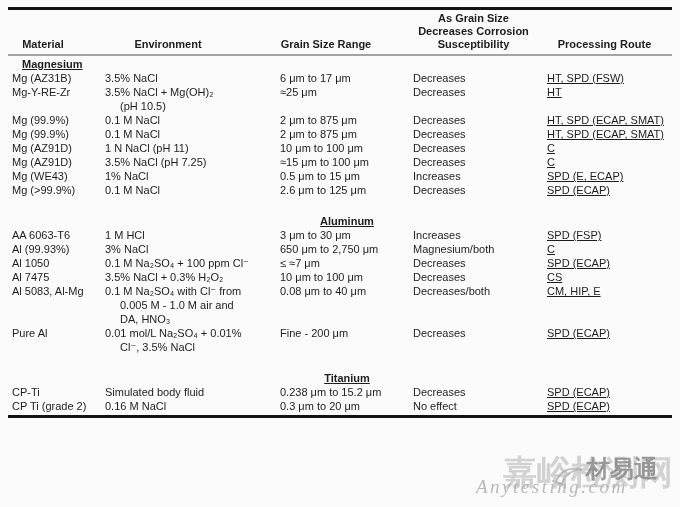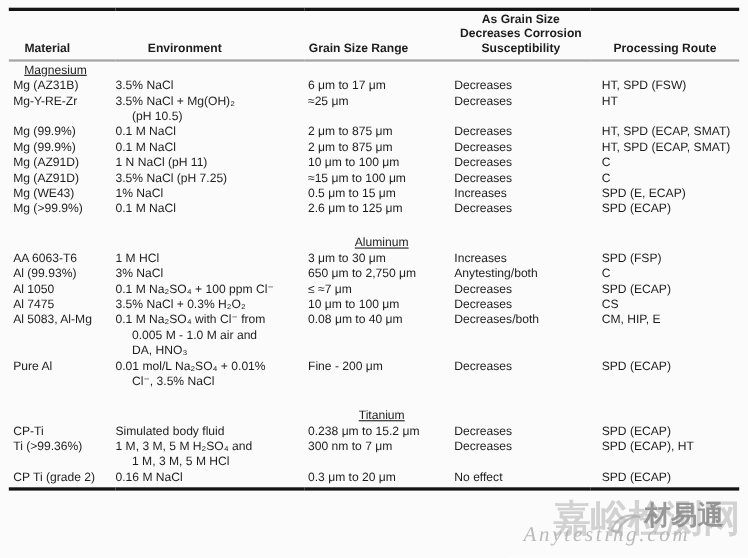--- a/index.html
+++ b/index.html
@@ -39,24 +39,24 @@
   tbody td{
     font-size:11px;
     line-height:14px;
     vertical-align:top;
     padding:0;
   }
   tbody td div{white-space:nowrap;}
   td.c1{padding-left:4px;}
   td.c3{padding-left:3px;}
   td.c4{padding-left:3px;margin-top:32px;}
-  td.c5{padding-left:10px;}
+  td.c5{padding-left:10px;text-decoration:underline;}
   tr.section-row td{padding-top:1px;padding-left:4px;}
   tr.section-row.gap td{padding-top:17px;text-align:center;}
-  .section-title{font-weight:normal;text-decoration:underline;font-size:11px;line-height:14px;padding-left:10px;}
+  .section-title{font-weight:bold;text-decoration:underline;font-size:11px;line-height:14px;padding-left:10px;}
   tr.last-row td{padding-bottom:2px;}
   td.c2 .cont{padding-left:15px;}
   td.c4 .cont{padding-left:27px;}
   
   .watermark{position:absolute;left:0;top:0;width:616px;height:507px;pointer-events:none;}
   .wm-big{
     position:absolute;left:503px;top:453px;
     font-size:34px;line-height:38px;font-weight:bold;
     color:#c8c8c8;opacity:.8;letter-spacing:0px;white-space:nowrap;
   }
@@ -272,21 +272,21 @@
           <td class="c1">
             <div>Al (99.93%)</div>
           </td>
           <td class="c2">
             <div>3% NaCl</div>
           </td>
           <td class="c3">
             <div>650 μm to 2,750 μm</div>
           </td>
           <td class="c4">
-            <div>Anytesting/both</div>
+            <div>Magnesium/both</div>
           </td>
           <td class="c5">
             <div>C</div>
           </td>
         </tr>
         <tr>
           <td class="c1">
             <div>Al 1050</div>
           </td>
           <td class="c2">
@@ -367,38 +367,20 @@
             <div>Simulated body fluid</div>
           </td>
           <td class="c3">
             <div>0.238 μm to 15.2 μm</div>
           </td>
           <td class="c4">
             <div>Decreases</div>
           </td>
           <td class="c5">
             <div>SPD (ECAP)</div>
-          </td>
-        </tr>
-        <tr>
-          <td class="c1">
-            <div>Ti (&gt;99.36%)</div>
-          </td>
-          <td class="c2">
-            <div>1 M, 3 M, 5 M H₂SO₄ and</div>
-            <div class="cont">1 M, 3 M, 5 M HCl</div>
-          </td>
-          <td class="c3">
-            <div>300 nm to 7 μm</div>
-          </td>
-          <td class="c4">
-            <div>Decreases</div>
-          </td>
-          <td class="c5">
-            <div>SPD (ECAP), HT</div>
           </td>
         </tr>
         <tr class="last-row">
           <td class="c1">
             <div>CP Ti (grade 2)</div>
           </td>
           <td class="c2">
             <div>0.16 M NaCl</div>
           </td>
           <td class="c3">

